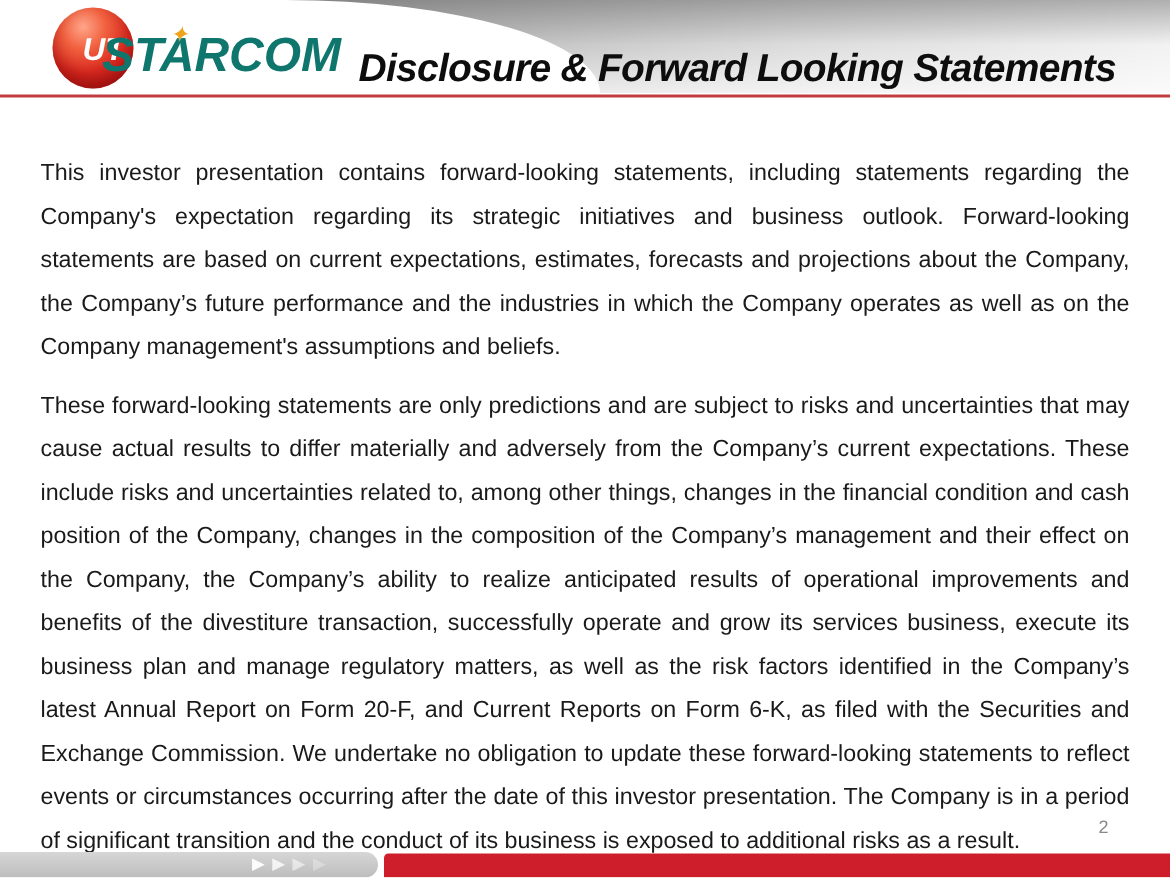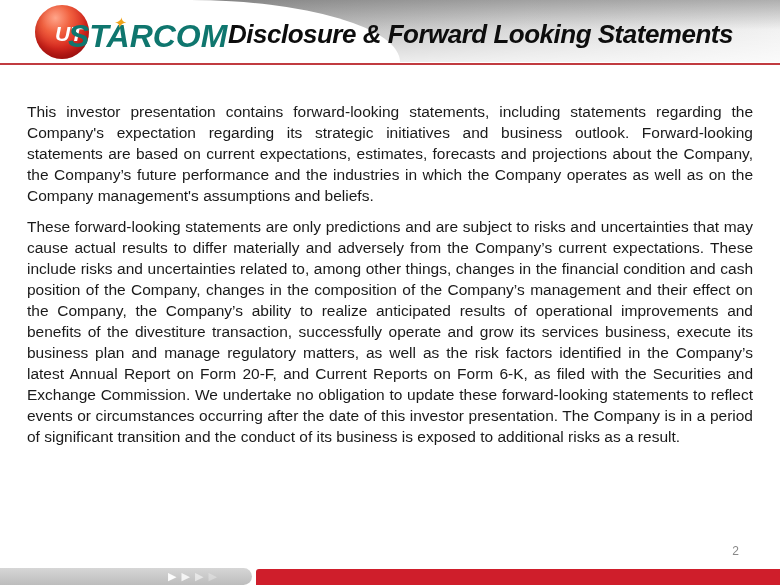--- a/index.html
+++ b/index.html
@@ -32,32 +32,32 @@
   }
   .logo-wordmark{
     position:absolute;left:68px;top:18px;
     font-size:32px;font-weight:bold;color:#0f766e;letter-spacing:0px;
   }
   .logo-star{
     position:absolute;left:113px;top:14px;
     font-size:15px;color:#f0a31b;text-shadow:0 0 1px #ffffff;
   }
   .slide-title{
-    position:absolute;left:228px;top:19px;margin:0;
+    position:absolute;left:228px;top:19px;margin:11px;
     font-size:26px;font-weight:bold;color:#0d0d0d;letter-spacing:-0.5px;
     white-space:nowrap;
   }
   .header-divider{
     position:absolute;left:0;top:63px;width:780px;height:2px;
     background:#c13b40;
   }
   
   .body-text{
     position:absolute;left:27px;top:101px;width:726px;
-    font-size:15.5px;line-height:21px;color:#1a1a1a;
+    font-size:15.5px;line-height:29px;color:#1a1a1a;
     text-align:justify;
   }
   .body-text p{margin:0;}
   .body-text p + p{margin-top:10px;}
   
   .page-number{
     position:absolute;top:544px;right:41px;
     font-size:12px;color:#888888;
   }
   

